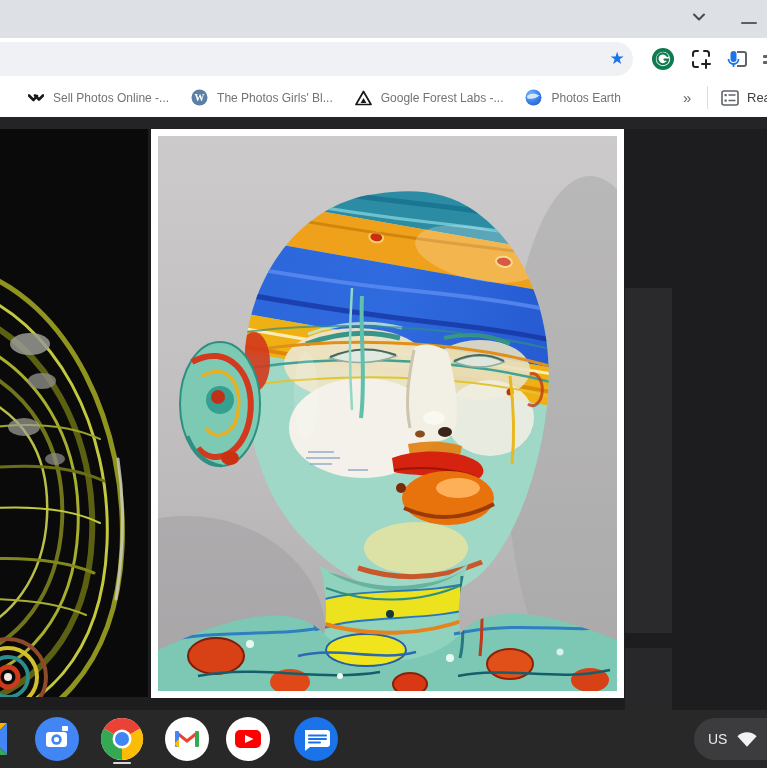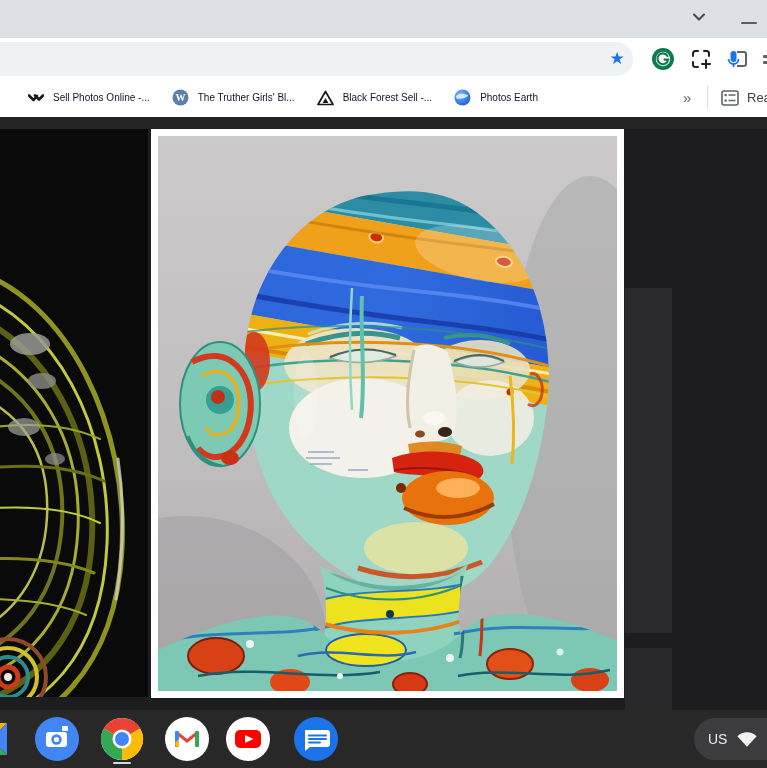--- a/index.html
+++ b/index.html
@@ -12,21 +12,21 @@
   
   .toolbar{position:absolute;left:0;top:38px;width:767px;height:40px;background:#ffffff;}
   .omnibox{position:absolute;left:-24px;top:4px;width:657px;height:34px;background:#eff1f4;border-radius:17px;}
   .star{position:absolute;left:606px;top:10px;width:22px;height:22px;font-size:17px;line-height:22px;
     text-align:center;color:#1a73e8;}
   .tb-icon{position:absolute;top:9px;width:24px;height:24px;}
   
   .bookmarks{position:absolute;left:0;top:78px;width:767px;height:39px;background:#ffffff;}
   .bm-row{position:absolute;left:28px;top:0;height:39px;display:flex;align-items:center;}
   .bm-item{display:flex;align-items:center;gap:9px;margin-right:22px;cursor:pointer;}
-  .bm-item span.lbl{font-size:10px;color:#0f172a;white-space:nowrap;}
+  .bm-item span.lbl{font-size:12px;color:#737373;white-space:nowrap;}
   .bm-overflow{position:absolute;left:683px;top:0;height:39px;line-height:39px;font-size:15px;color:#5f6368;cursor:pointer;}
   .bm-divider{position:absolute;left:707px;top:8px;width:1px;height:23px;background:#dadce0;}
   .reading-list{position:absolute;left:721px;top:0;height:39px;display:flex;align-items:center;gap:8px;cursor:pointer;}
   .reading-list span{font-size:13px;color:#3c4043;white-space:nowrap;}
   
   .page{position:absolute;left:0;top:117px;width:767px;height:593px;background:#1d1d1f;}
   .page-topstrip{position:absolute;left:0;top:0;width:767px;height:12px;background:#242427;}
   .prev-image{position:absolute;left:0;top:12px;width:148px;height:568px;background:#0a0a0b;cursor:pointer;}
   .lightbox{position:absolute;left:151px;top:12px;width:459px;height:555px;background:#ffffff;
     border:7px solid #ffffff;cursor:pointer;}
@@ -89,28 +89,28 @@
           <path d="M1,5.5 L5.5,10 L9,6" fill="none" stroke="#16181c" stroke-width="2.6" stroke-linecap="round" stroke-linejoin="round"></path>
           <path d="M7,5.5 L11,9.5 L15,5.5" fill="none" stroke="#16181c" stroke-width="2.6" stroke-linecap="round" stroke-linejoin="round"></path>
         </svg>
         <span class="lbl">Sell Photos Online -...</span>
       </div>
       <div class="bm-item">
         <svg width="17" height="17" viewBox="0 0 17 17">
           <circle cx="8.5" cy="8.5" r="8" fill="#5b7fa6"></circle>
           <text x="8.5" y="12" font-size="10" font-family="Liberation Serif,serif" font-weight="bold" fill="#ffffff" text-anchor="middle">W</text>
         </svg>
-        <span class="lbl">The Truther Girls' Bl...</span>
+        <span class="lbl">The Photos Girls' Bl...</span>
       </div>
       <div class="bm-item">
         <svg width="17" height="16" viewBox="0 0 17 16">
           <path d="M8.5,1.5 L16,14.5 H1 Z" fill="none" stroke="#16181c" stroke-width="1.7" stroke-linejoin="round"></path>
           <path d="M8.5,8 L11.4,13 H5.6 Z" fill="#16181c"></path>
         </svg>
-        <span class="lbl">Black Forest Sell -...</span>
+        <span class="lbl">Google Forest Labs -...</span>
       </div>
       <div class="bm-item">
         <svg width="17" height="17" viewBox="0 0 17 17">
           <defs>
               <radialGradient id="earthG" cx="0.35" cy="0.3" r="0.9">
             <stop offset="0" stop-color="#7cb8f8"></stop>
                 <stop offset="0.55" stop-color="#3a7de8"></stop>
                 <stop offset="1" stop-color="#2058c8"></stop>
           </radialGradient>
             </defs>

